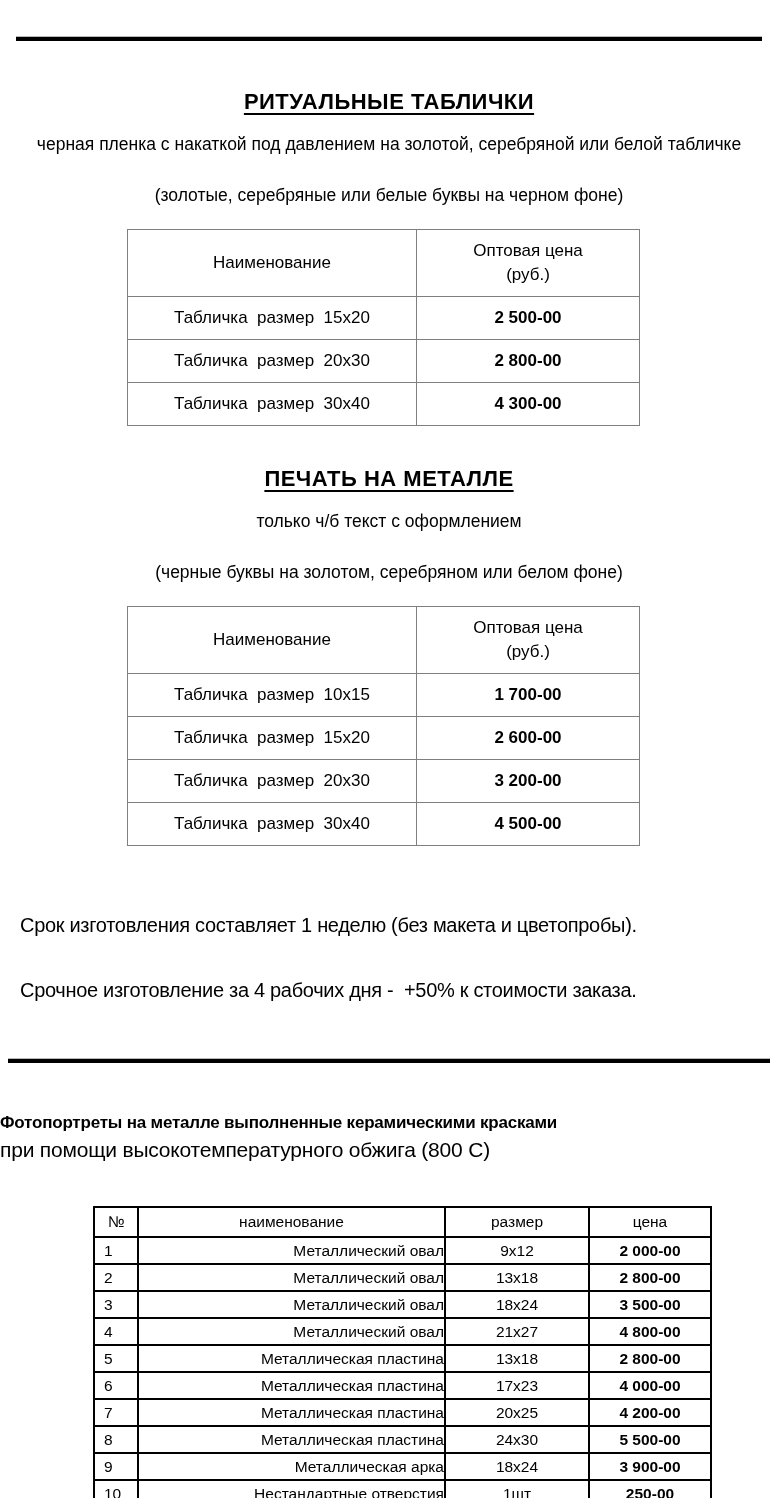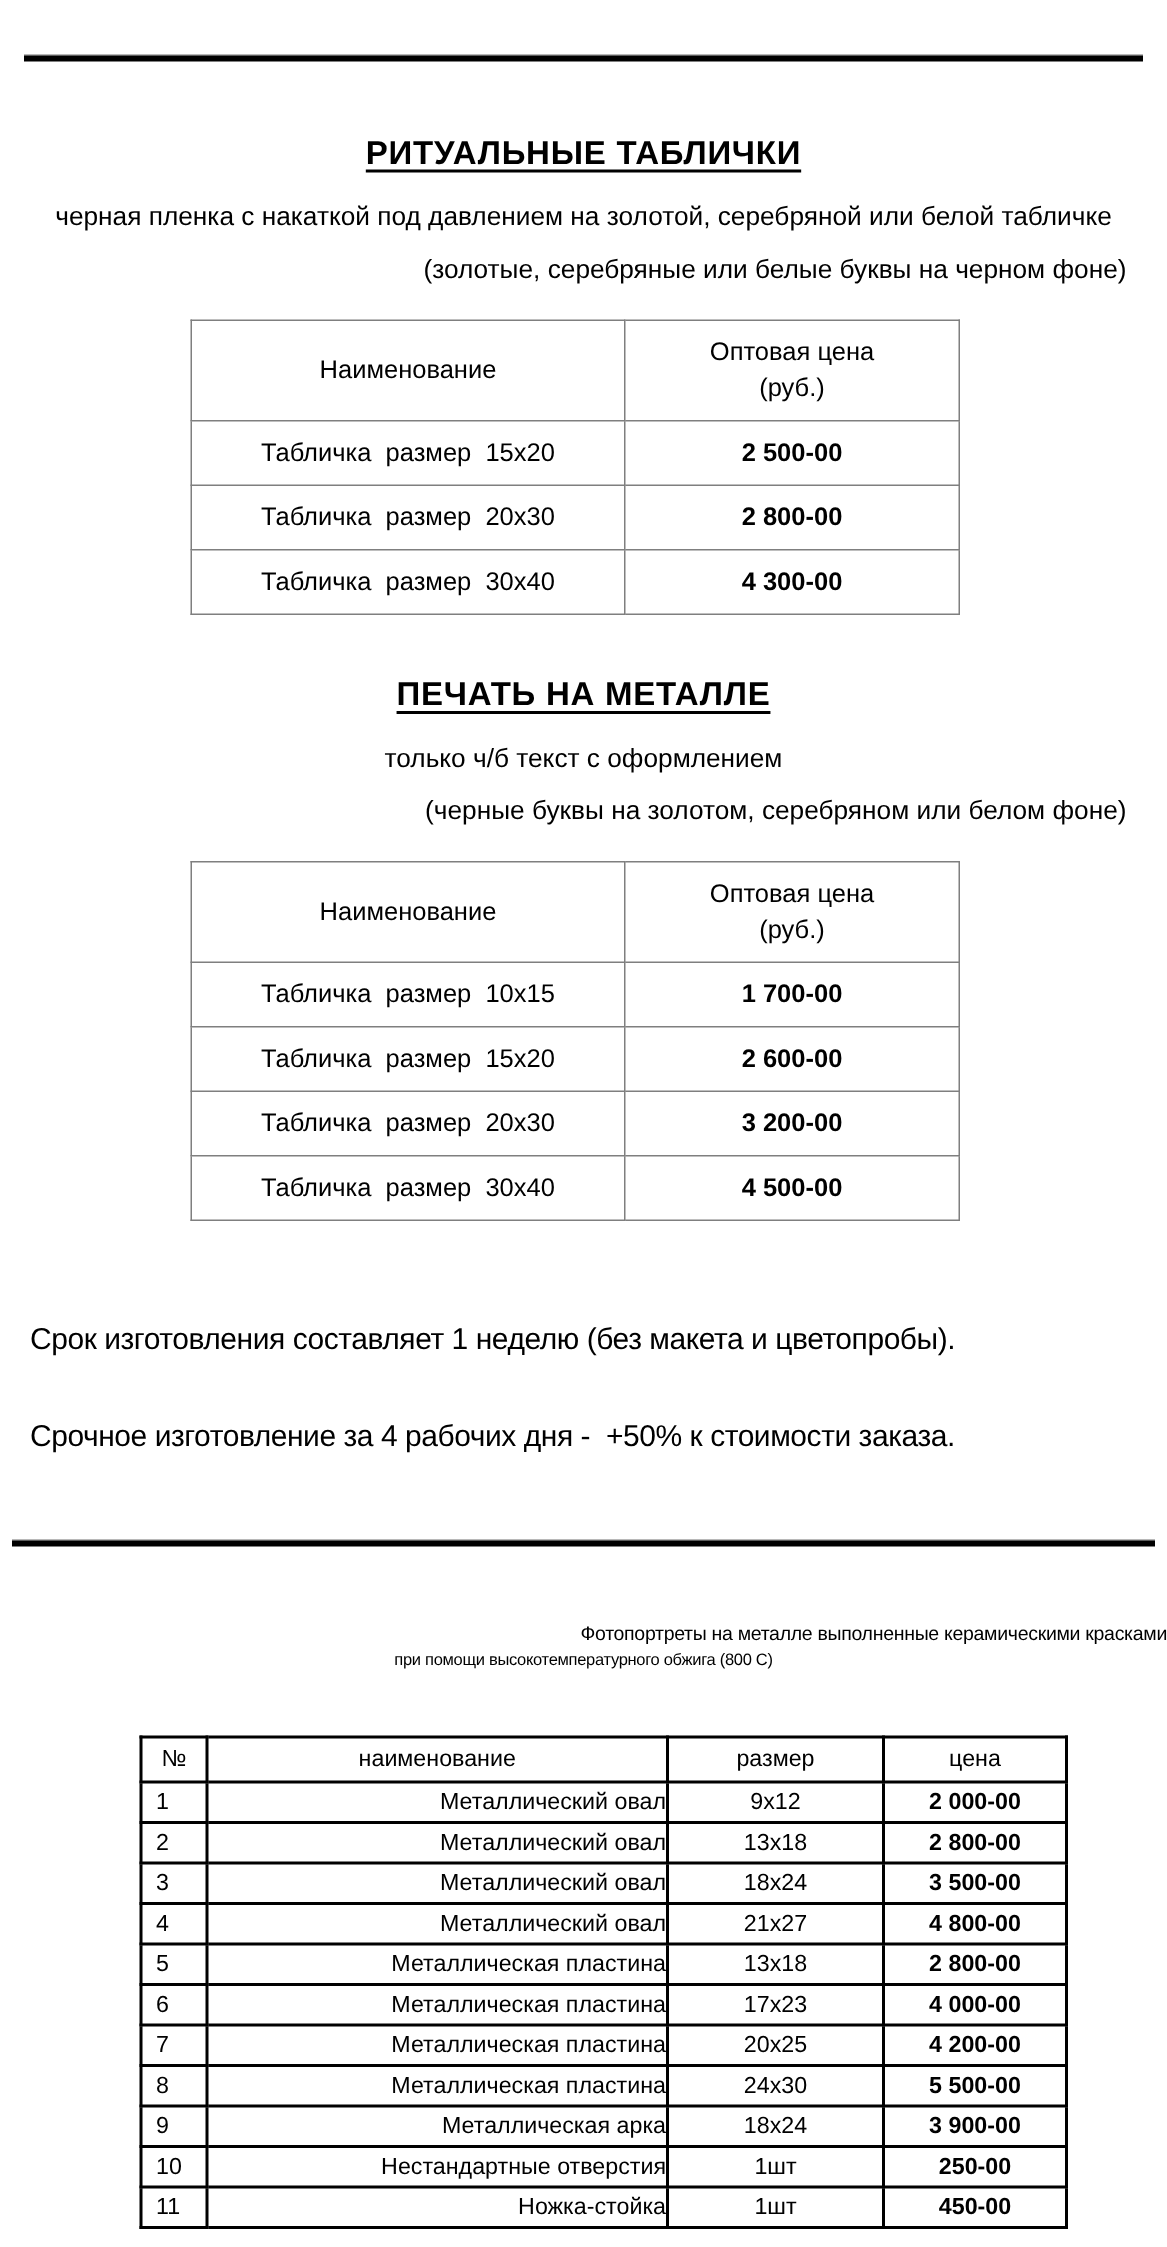--- a/index.html
+++ b/index.html
@@ -37,21 +37,21 @@
     text-underline-offset: 4px;
     line-height: 26px;
   }
   .sub {
     text-align: center;
     font-size: 17.5px;
     line-height: 27px;
     margin: 16px auto 0 auto;
     max-width: 724px;
   }
-  .sub.tight { margin-top: 8px; text-align: right; }
+  .sub.tight { margin-top: 24px; }
 
   
   table.ptable {
     border-collapse: collapse;
     table-layout: fixed;
     width: 510px;
     margin: 20px 0 0 127px;
   }
   table.ptable td {
     border: 1px solid #7f7f7f;
@@ -72,29 +72,28 @@
     margin: 26px 20px 0 20px;
     font-size: 20px;
     line-height: 21.5px;
     letter-spacing: -0.3px;
     white-space: pre-wrap;
   }
 
   
   .s3-title {
     margin: 50px 0 0 0;
-    text-align: right;
-    font-size: 13px;
-    font-weight: normal;
+    text-align: left;
+    font-size: 17px;
+    font-weight: bold;
     letter-spacing: -0.2px;
   }
   .s3-sub {
     margin: 5px 0 0 0;
-    text-align: center;
-    font-size: 11px;
+    font-size: 21px;
     letter-spacing: -0.2px;
   }
 
   
   table.ftable {
     border-collapse: collapse;
     table-layout: fixed;
     width: 609px;
     margin: 44px 0 0 93px;
   }

